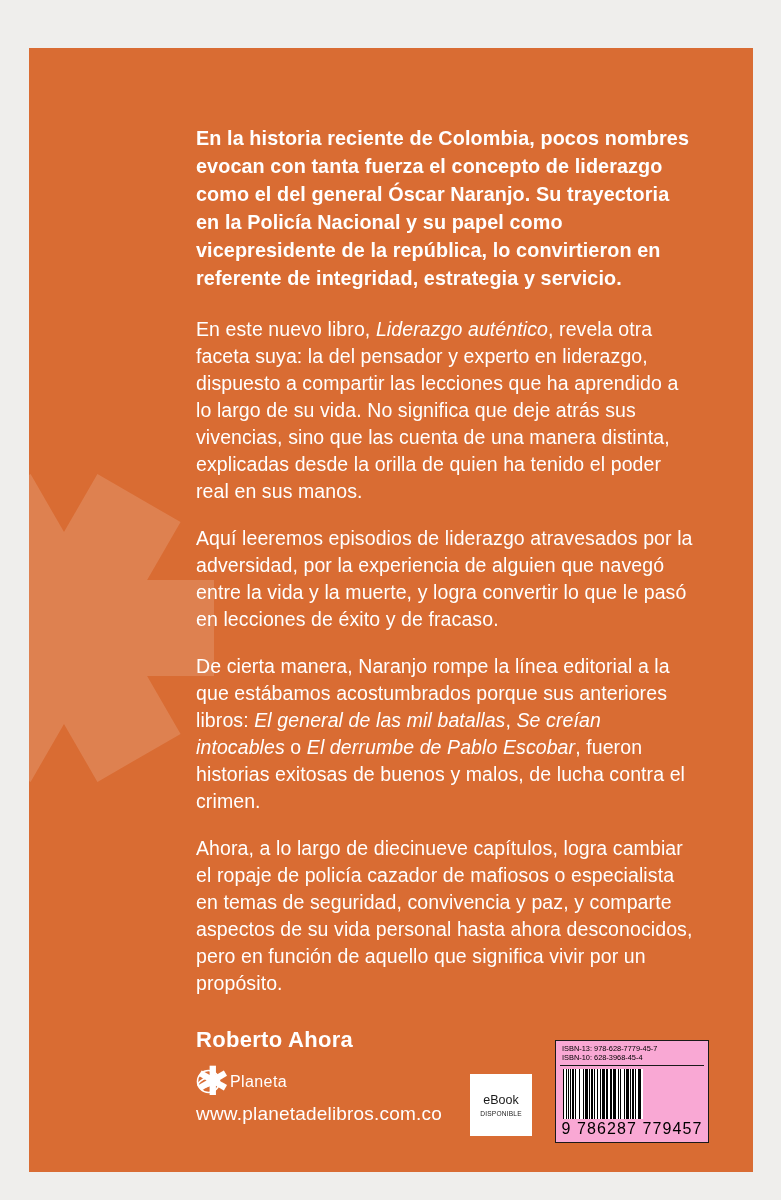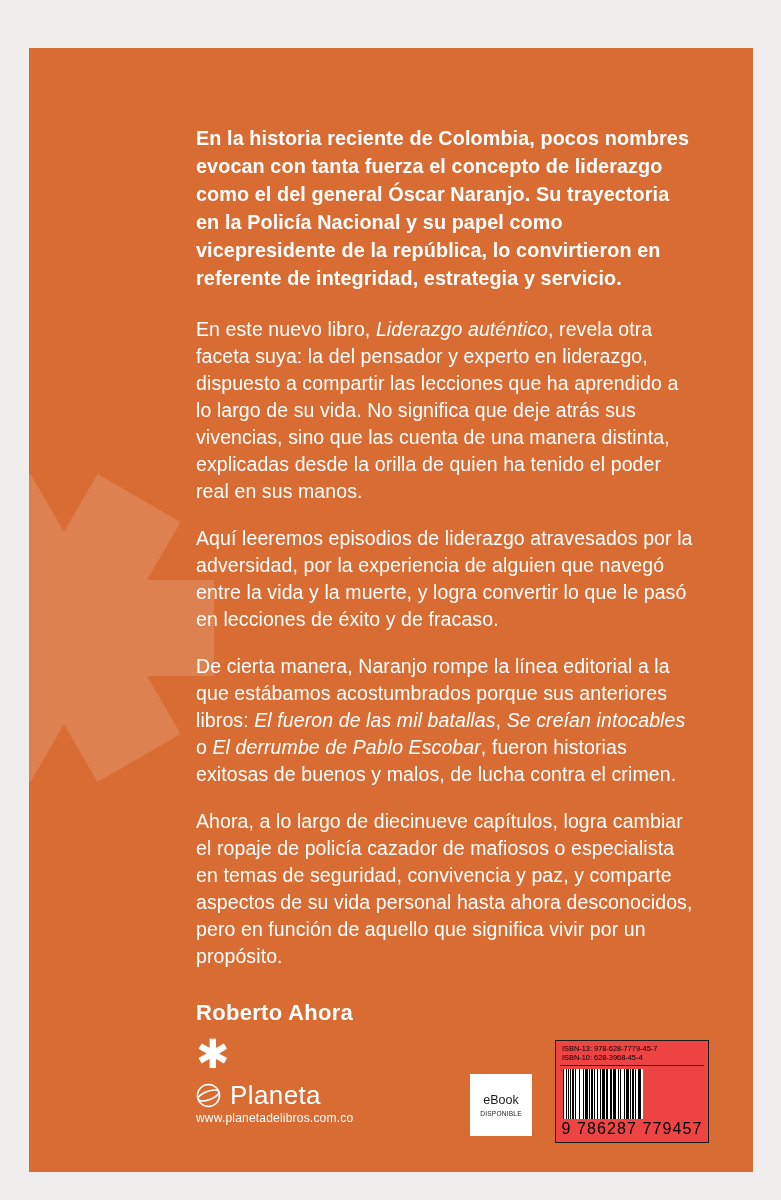--- a/index.html
+++ b/index.html
@@ -93,25 +93,26 @@
   .publisher-row {
     display: flex;
     align-items: center;
     gap: 9px;
   }
   .planeta-logo {
     width: 25px;
     height: 25px;
   }
   .publisher-name {
-    font-size: 26px;
+    font-size: 16px;
     letter-spacing: 0.4px;
   }
   .publisher-url {
-    font-size: 12px;
+    margin-top: 9px;
+    font-size: 19px;
     letter-spacing: 0.2px;
   }
 
   .ebook-badge {
     position: absolute;
     left: 441px;
     bottom: 36px;
     width: 62px;
     height: 62px;
     background: #ffffff;
@@ -130,21 +131,21 @@
     font-size: 6.6px;
     color: #1a1a1a;
     letter-spacing: 0.2px;
   }
 
   .isbn-box {
     position: absolute;
     left: 526px;
     bottom: 29px;
     width: 154px;
-    background: #ef4444;
+    background: #f9a8d4;
     border: 1px solid #1a1a1a;
     padding: 3px 4px 4px 4px;
     box-sizing: border-box;
   }
   .isbn-lines {
     font-family: "Liberation Sans", sans-serif;
     font-size: 7.4px;
     color: #000;
     line-height: 9.6px;
     border-bottom: 1px solid #1a1a1a;
@@ -185,21 +186,21 @@
       <span class="bar wm3"></span>
     </div>
 
     <div class="text-block">
       <p class="lead">En la historia reciente de Colombia, pocos nombres evocan con tanta fuerza el concepto de liderazgo como el del general Óscar Naranjo. Su trayectoria en la Policía Nacional y su papel como vicepresidente de la república, lo convirtieron en referente de integridad, estrategia y servicio.</p>
 
       <p><span>En este nuevo libro, </span><em>Liderazgo auténtico</em><span>, revela otra faceta suya: la del pensador y experto en liderazgo, dispuesto a compartir las lecciones que ha aprendido a lo largo de su vida. No significa que deje atrás sus vivencias, sino que las cuenta de una manera distinta, explicadas desde la orilla de quien ha tenido el poder real en sus manos.</span></p>
 
       <p>Aquí leeremos episodios de liderazgo atravesados por la adversidad, por la experiencia de alguien que navegó entre la vida y la muerte, y logra convertir lo que le pasó en lecciones de éxito y de fracaso.</p>
 
-      <p><span>De cierta manera, Naranjo rompe la línea editorial a la que estábamos acostumbrados porque sus anteriores libros: </span><em>El fueron de las mil batallas</em><span>, </span><em>Se creían intocables</em><span> o </span><em>El derrumbe de Pablo Escobar</em><span>, fueron historias exitosas de buenos y malos, de lucha contra el crimen.</span></p>
+      <p><span>De cierta manera, Naranjo rompe la línea editorial a la que estábamos acostumbrados porque sus anteriores libros: </span><em>El general de las mil batallas</em><span>, </span><em>Se creían intocables</em><span> o </span><em>El derrumbe de Pablo Escobar</em><span>, fueron historias exitosas de buenos y malos, de lucha contra el crimen.</span></p>
 
       <p>Ahora, a lo largo de diecinueve capítulos, logra cambiar el ropaje de policía cazador de mafiosos o especialista en temas de seguridad, convivencia y paz, y comparte aspectos de su vida personal hasta ahora desconocidos, pero en función de aquello que significa vivir por un propósito.</p>
 
       <div class="author">Roberto Ahora</div>
       <div class="asterisk-mark">✱</div>
     </div>
 
     <div class="publisher">
       <div class="publisher-row">
         <span class="planeta-logo">

